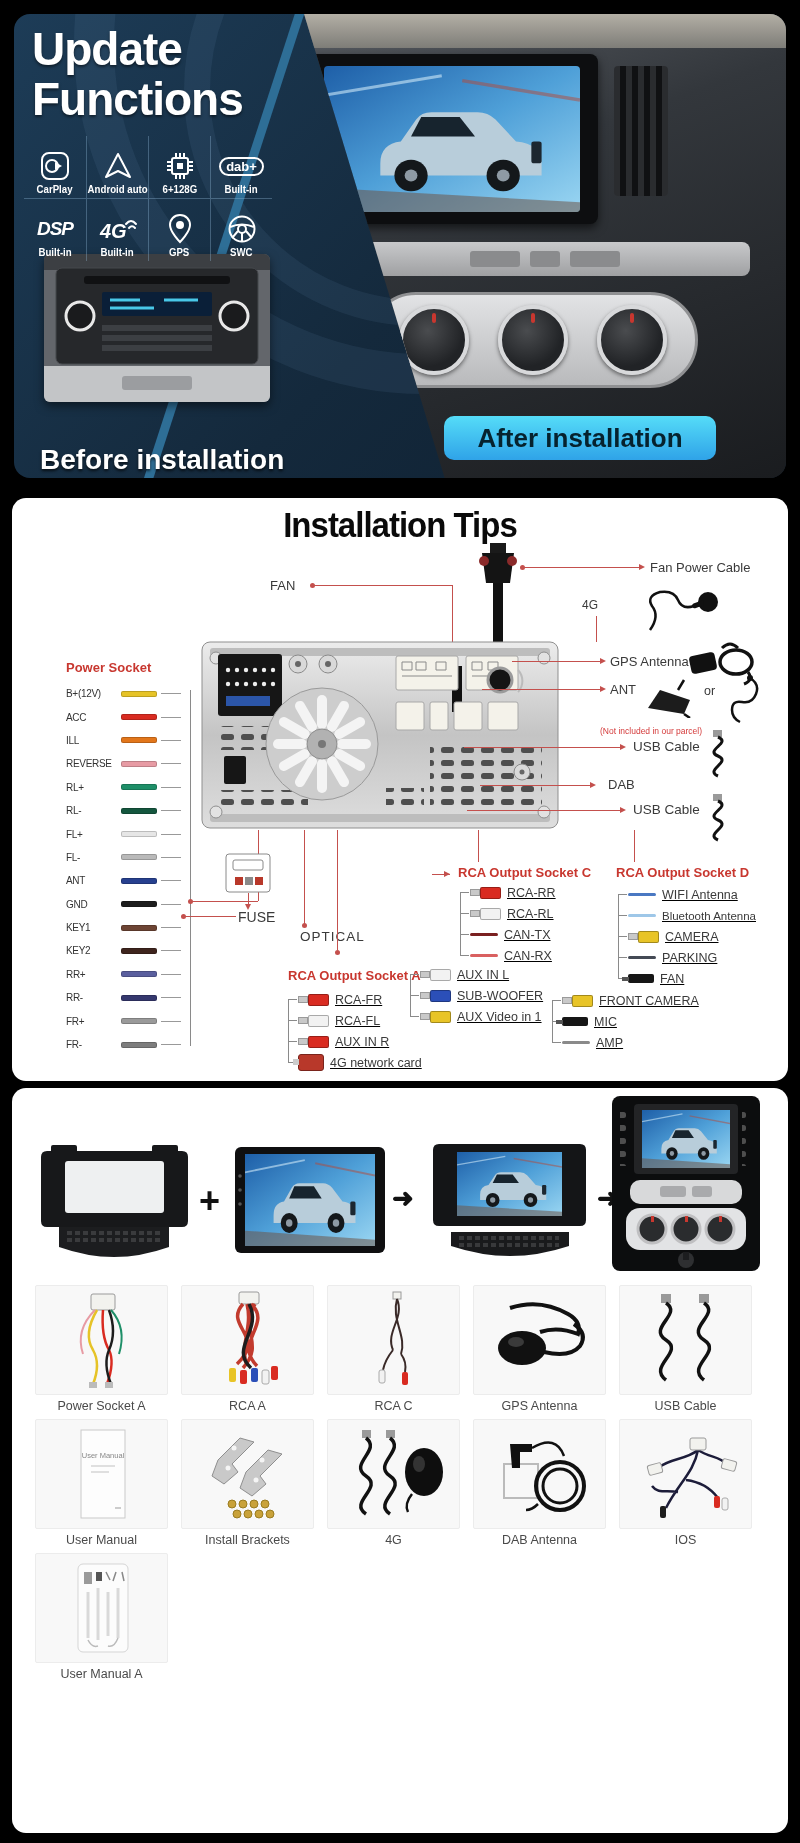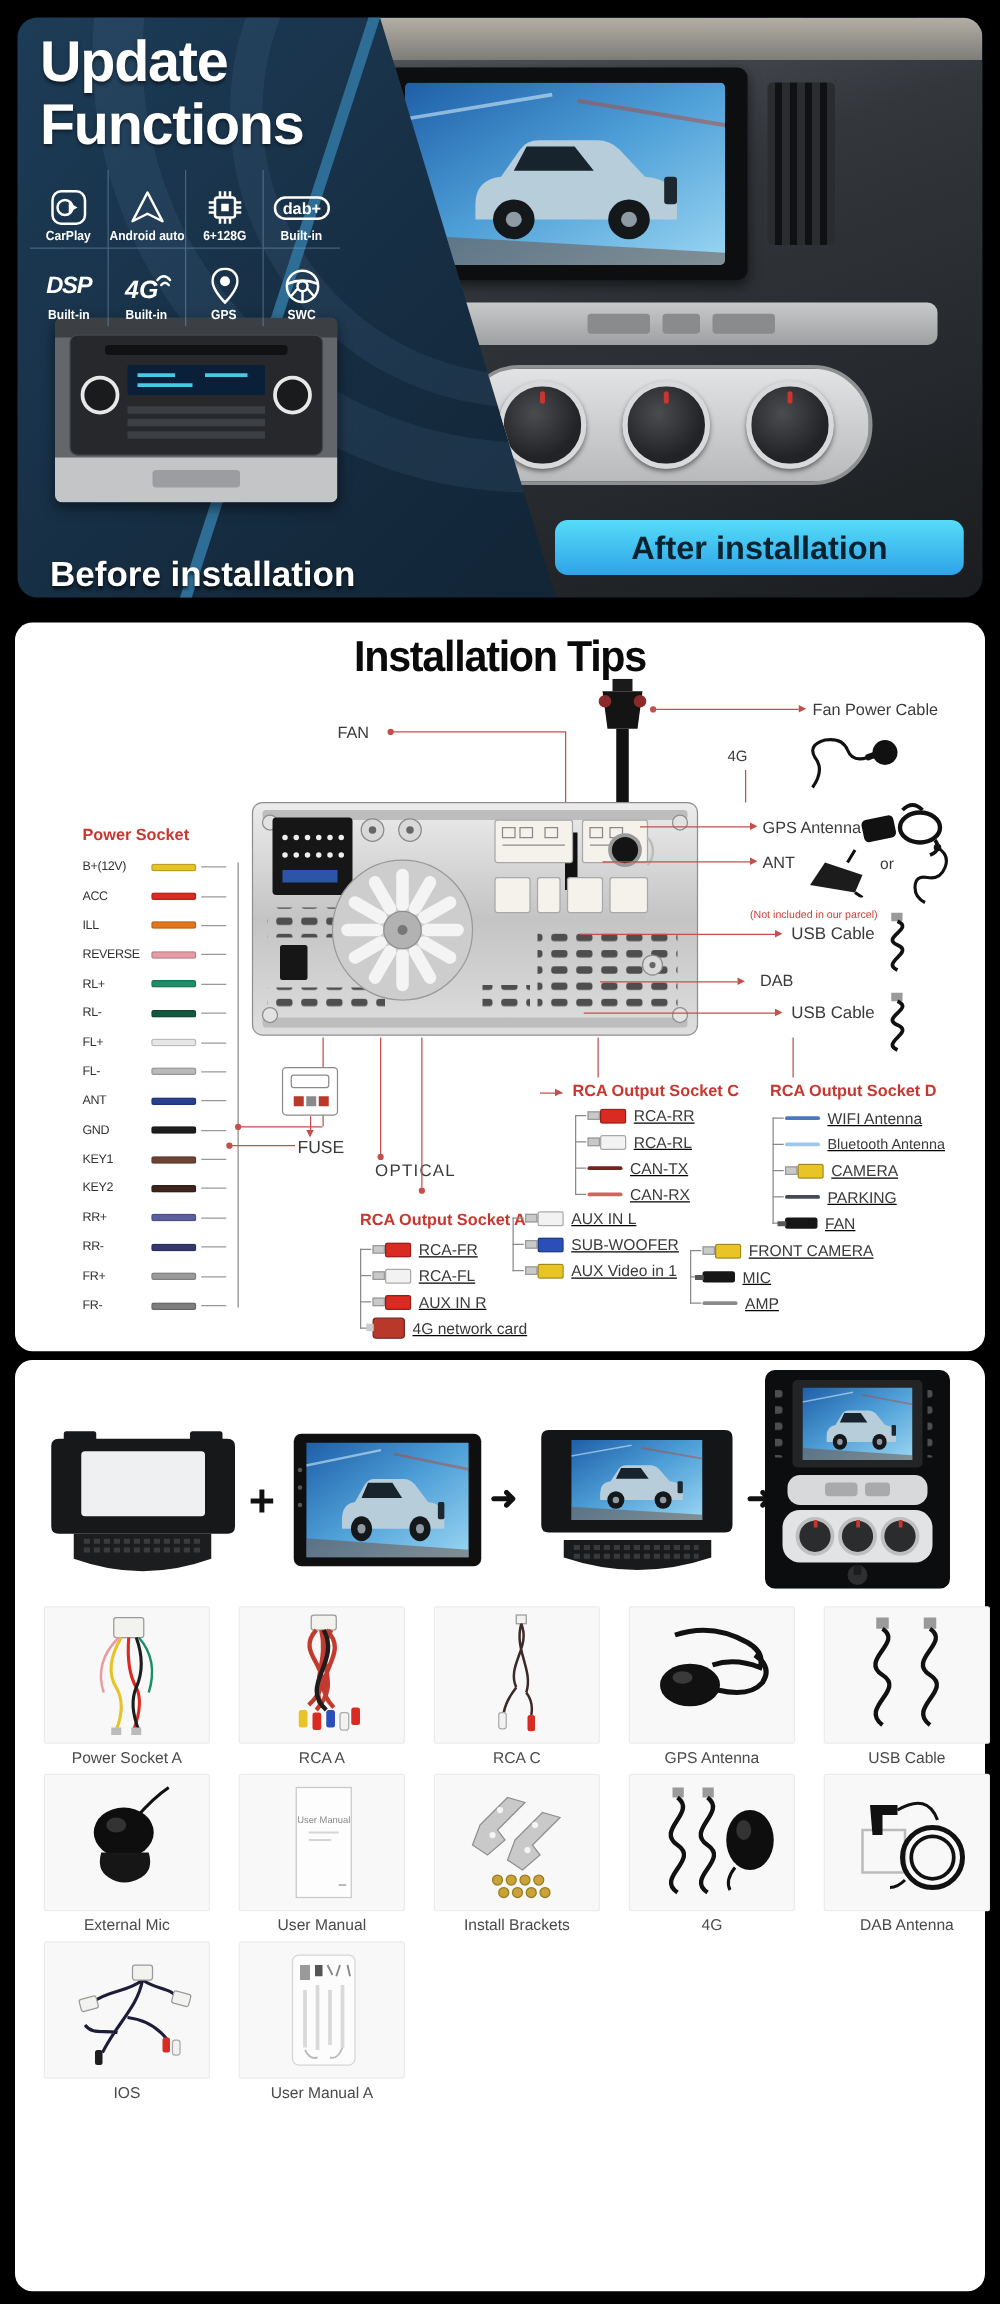--- a/index.html
+++ b/index.html
@@ -31,21 +31,21 @@
          background:repeating-linear-gradient(90deg,#2a2c2f 0 6px,#101113 6px 12px);border-radius:4px;}
   .trim{position:absolute;left:36px;top:228px;width:430px;height:34px;border-radius:8px;
         background:linear-gradient(180deg,#c8c9cb,#9fa0a2);}
   .trim i{position:absolute;top:9px;height:16px;background:#8a8b8d;border-radius:3px;display:block;}
   .knobpanel{position:absolute;left:84px;top:278px;width:330px;height:96px;border-radius:48px;
              background:linear-gradient(180deg,#e2e3e5,#b9babc);border:3px solid #8f9092;display:flex;
              align-items:center;justify-content:space-around;padding:0 14px;box-sizing:border-box;}
   .knob{width:62px;height:62px;border-radius:50%;background:radial-gradient(circle at 40% 35%,#4a4c4f,#212326 65%);
         border:4px solid #d8d9db;box-shadow:0 2px 4px rgba(0,0,0,.5);position:relative;}
   .knob::after{content:"";position:absolute;left:50%;top:4px;width:4px;height:10px;margin-left:-2px;background:#c8372f;border-radius:2px;}
-  .after-pill{position:absolute;left:160px;top:402px;width:327px;height:44px;border-radius:10px;
+  .after-pill{position:absolute;left:160px;top:402px;width:272px;height:44px;border-radius:10px;
               background:linear-gradient(180deg,#55dcf8,#2fa3e8);display:flex;align-items:center;justify-content:center;
               font-size:26px;font-weight:bold;color:#06222e;}
   .before-label{position:absolute;left:26px;top:430px;color:#fff;font-size:28px;font-weight:bold;
                 text-shadow:0 2px 3px rgba(0,0,0,.7);z-index:6;}
   .oldradio{position:absolute;left:30px;top:240px;width:226px;height:148px;border-radius:6px;overflow:hidden;z-index:4;
             box-shadow:0 4px 10px rgba(0,0,0,.5);}
   .diag-edge{position:absolute;left:284px;top:-10px;width:9px;height:500px;background:#2e6e96;
              transform:rotate(18deg);transform-origin:top left;z-index:3;}
   
   .card{position:absolute;left:12px;width:776px;background:#fff;border-radius:14px;}
@@ -76,21 +76,21 @@
   .citem .clabel{font-size:12.5px;color:#3a3a3a;margin-left:6px;white-space:nowrap;}
   .plug-rca{display:flex;align-items:center;margin-left:1px;}
   .plug-rca .tip{width:8px;height:5px;background:#c9c9c9;border:0.5px solid #9a9a9a;}
   .plug-rca .body{width:19px;height:10px;border-radius:2px;border:0.5px solid rgba(0,0,0,.3);}
   .plug-wire{width:28px;height:3px;border-radius:2px;margin-left:1px;}
   .plug-jack{width:26px;height:9px;background:#161616;border-radius:2px;margin-left:1px;position:relative;}
   .plug-jack::before{content:"";position:absolute;left:-6px;top:2.5px;width:7px;height:4px;background:#555;}
   .plug-dongle{width:24px;height:15px;background:#b8382a;border:1px solid #7a241c;border-radius:3px;margin-left:1px;position:relative;}
   .plug-dongle::before{content:"";position:absolute;left:-6px;top:4px;width:6px;height:6px;background:#ccc;}
   
-  .pgrid{position:absolute;left:23px;top:197px;display:grid;grid-template-columns:repeat(5,133px);column-gap:23px;}
+  .pgrid{position:absolute;left:23px;top:197px;display:grid;grid-template-columns:repeat(5,133px);column-gap:13px;}
   .pcell{width:133px;margin-bottom:4px;}
   .pimg{width:133px;height:110px;background:#f8f8f8;border:1px solid #ececec;box-sizing:border-box;border-radius:2px;
         display:flex;align-items:center;justify-content:center;}
   .plab{margin-top:4px;height:16px;text-align:center;font-size:12.5px;color:#4a4a4a;}
   .opsym{position:absolute;font-weight:bold;color:#111;}
   .suv{display:block;width:100%;height:100%;}
 </style>
 </head>
 <body>
 
@@ -757,31 +757,20 @@
               <rect x="68" y="4" width="10" height="9" fill="#9a9a9a"></rect>
             <path d="M35 13 C52 24 16 38 35 50 C54 62 16 76 35 90" stroke="#111" stroke-width="3.5" fill="none"></path>
             <path d="M73 13 C90 24 54 38 73 50 C92 62 54 76 73 90" stroke="#111" stroke-width="3.5" fill="none"></path>
           </svg>
         </div>
         <div class="plab">USB Cable</div>
       </div>
       <div class="pcell">
         <div class="pimg">
           <svg width="110" height="100" viewBox="0 0 110 100">
-            <path d="M62 30 q14 -16 26 -24" stroke="#111" stroke-width="2.5" fill="none"></path>
-            <ellipse cx="52" cy="42" rx="24" ry="20" fill="#0e0e0e"></ellipse>
-            <ellipse cx="46" cy="36" rx="8" ry="6" fill="#333"></ellipse>
-            <path d="M34 58 q-4 14 6 20 q12 8 26 0 q10 -6 6 -20 z" fill="#161616"></path>
-          </svg>
-        </div>
-        <div class="plab">External Mic</div>
-      </div>
-      <div class="pcell">
-        <div class="pimg">
-          <svg width="110" height="100" viewBox="0 0 110 100">
             <rect x="34" y="6" width="44" height="88" fill="#fdfdfd" stroke="#c9c9c9"></rect>
             <text x="56" y="34" font-size="7.5" fill="#888" text-anchor="middle" font-family="Liberation Sans,sans-serif">User Manual</text>
             <path d="M44 42 h24 M44 48 h18" stroke="#d5d5d5" stroke-width="1.5"></path>
             <path d="M68 84 h6" stroke="#bbb" stroke-width="1.5"></path>
           </svg>
         </div>
         <div class="plab">User Manual</div>
       </div>
       <div class="pcell">
         <div class="pimg">

